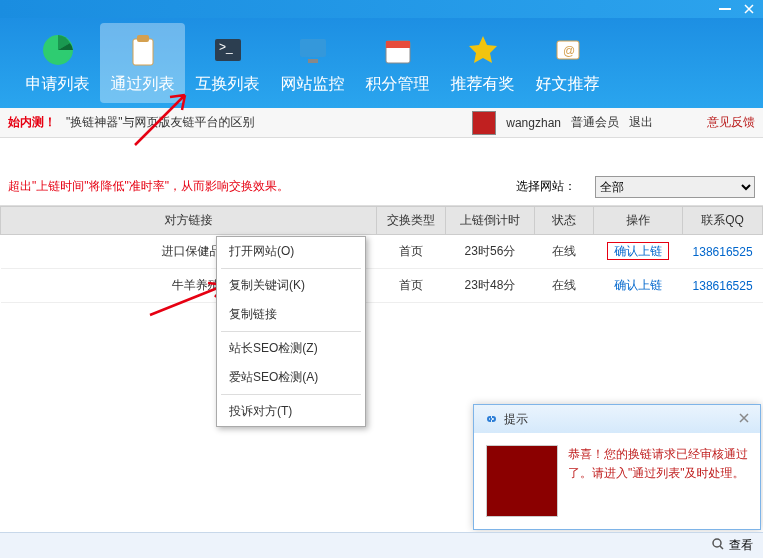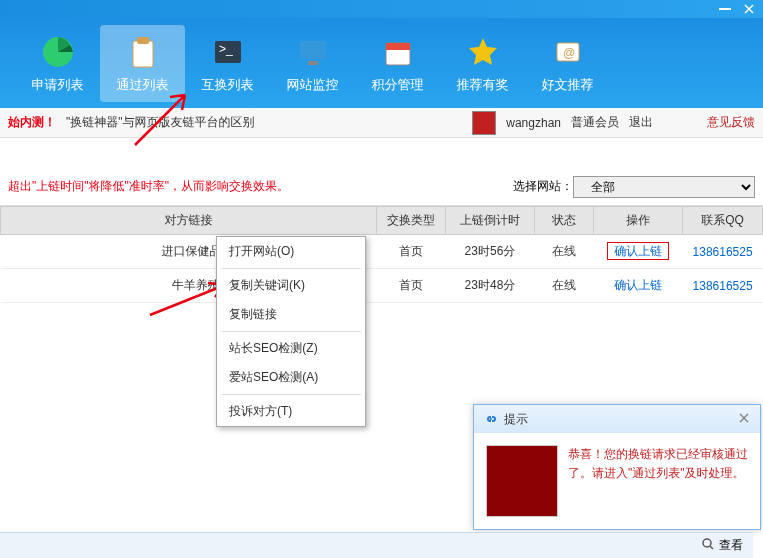--- a/index.html
+++ b/index.html
@@ -3,49 +3,49 @@
 <meta charset="utf-8">
 <style>
 *{margin:0;padding:0;box-sizing:border-box;font-family:"Microsoft YaHei",Arial,sans-serif;font-size:12px;}
 body{background:#fff;width:763px;height:558px;overflow:hidden;position:relative;}
 .titlebar{height:18px;background:linear-gradient(to right,#1a8de0,#2ca3ed);display:flex;justify-content:flex-end;align-items:center;padding-right:2px;}
 .winbtn{width:24px;height:14px;display:flex;align-items:center;justify-content:center;color:#fff;cursor:pointer;}
 .toolbar{height:90px;background:linear-gradient(to bottom,#1d8fe3,#2aa5ee);display:flex;align-items:center;padding:0 15px;gap:0;}
 .tool-item{width:85px;display:flex;flex-direction:column;align-items:center;gap:5px;color:#fff;cursor:pointer;padding:8px 0;border-radius:4px;}
 .tool-item.active{background:rgba(255,255,255,0.35);}
 .tool-icon{width:38px;height:38px;display:flex;align-items:center;justify-content:center;}
-.tool-label{font-size:13px;}
+.tool-label{font-size:16px;}
 .userbar{height:30px;border-bottom:1px solid #ddd;display:flex;align-items:center;padding:0 8px;gap:10px;background:#f7f7f7;}
 .notice-badge{color:#e60012;font-weight:bold;}
 .notice-text{color:#333;}
 .spacer{flex:1;}
 .user-avatar{width:24px;height:24px;background:#c02020;border:1px solid #888;}
 .userbar a{color:#333;text-decoration:none;cursor:pointer;}
 .userbar a.feedback{color:#b91c1c;margin-left:44px;}
 .filterbar{height:38px;display:flex;align-items:center;padding:0 8px;border-bottom:1px solid #ddd;margin-top:30px;}
 .warn-text{color:#e60012;}
-.site-select{height:22px;width:182px;border:1px solid #999;margin-left:0;padding-left:13px;}
+.site-select{height:22px;width:160px;border:1px solid #999;margin-left:19px;}
 .table{width:100%;border-collapse:collapse;}
 .table th{background:#e5e5e5;border:1px solid #ccc;padding:5px 4px;font-weight:normal;color:#333;text-align:center;}
 .table td{border-bottom:1px solid #eee;padding:8px 4px;text-align:center;color:#333;}
 .confirm-btn{color:#0066cc;cursor:pointer;}
 .confirm-btn.boxed{border:1px solid #e60012;padding:1px 6px;}
 .qq-link{color:#0066cc;cursor:pointer;margin-top:48px;}
 .context-menu{position:absolute;left:216px;top:236px;width:150px;background:#fff;border:1px solid #aaa;box-shadow:2px 2px 6px rgba(0,0,0,0.3);}
 .context-menu .menu-item{padding:6px 12px;cursor:pointer;color:#333;}
 .context-menu .sep{height:1px;background:#ddd;margin:2px 4px;}
 .popup{position:absolute;right:2px;bottom:28px;width:288px;border:1px solid #7eb4e8;background:#fff;box-shadow:0 0 8px rgba(0,0,0,0.2);}
 .popup-header{height:28px;background:linear-gradient(to bottom,#eaf4fd,#d5e9fb);display:flex;align-items:center;padding:0 8px;}
 .popup-header .icon{width:16px;height:16px;color:#2b7dd6;margin-right:6px;}
 .popup-header .title{color:#333;flex:1;}
 .popup-header .close{width:14px;height:14px;color:#888;cursor:pointer;}
 .popup-body{padding:12px;display:flex;gap:10px;}
 .popup-img{width:72px;height:72px;background:#8b0000;border:1px solid #ccc;flex-shrink:0;}
 .popup-text{color:#c02020;line-height:1.6;font-size:12px;}
-.bottombar{position:absolute;left:0;right:10px;bottom:0;height:26px;background:#edf3fb;border-top:1px solid #c8d8ea;display:flex;align-items:center;justify-content:flex-end;padding:0 10px;gap:4px;}
+.bottombar{position:absolute;left:0;right:0;bottom:0;height:26px;background:#edf3fb;border-top:1px solid #c8d8ea;display:flex;align-items:center;justify-content:flex-end;padding:0 10px;gap:4px;}
 .search-icon{width:14px;height:14px;}
 .arrow-red{position:absolute;pointer-events:none;}
 .col-link{width:380px;text-align:left;padding-left:70px !important;}
 </style>
 </head>
 <body>
 
 <div class="titlebar">
   <div class="winbtn">
       <svg width="12" height="2">

